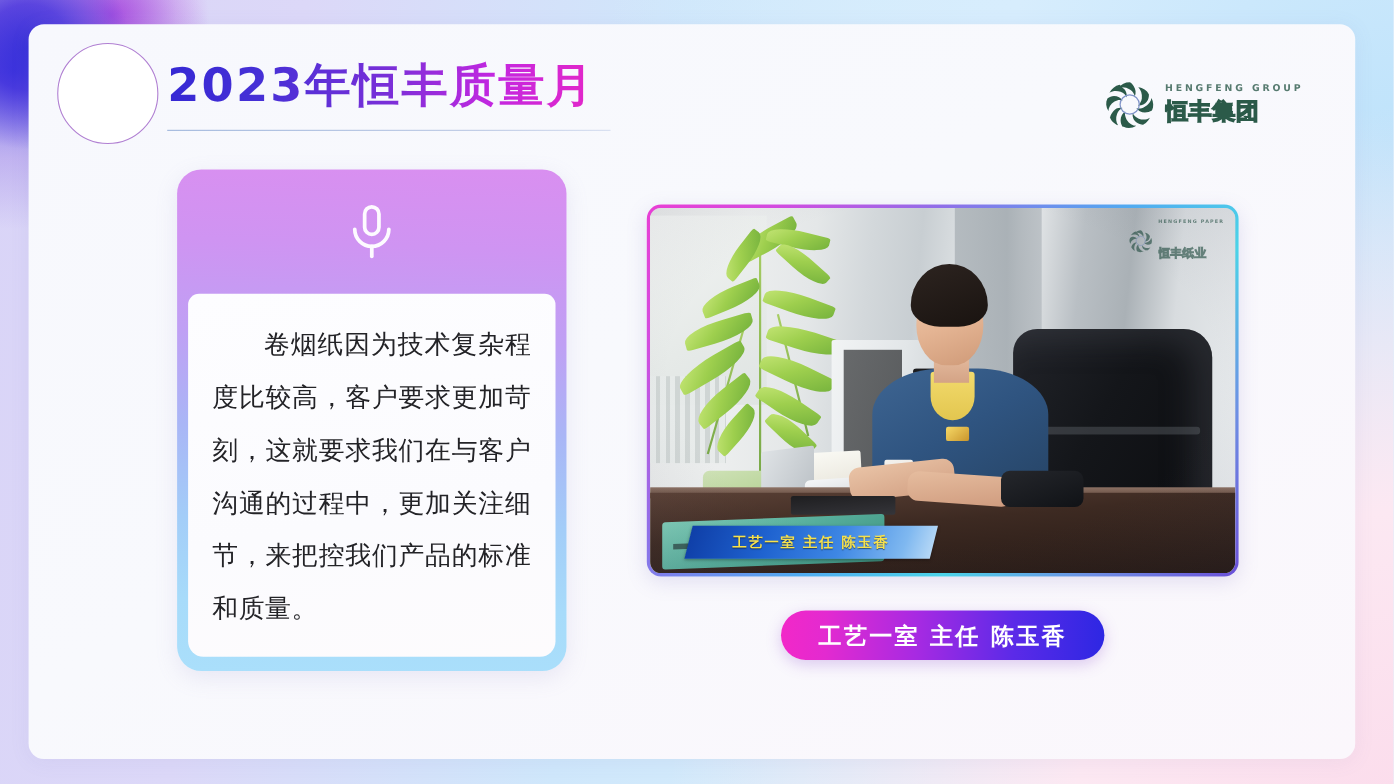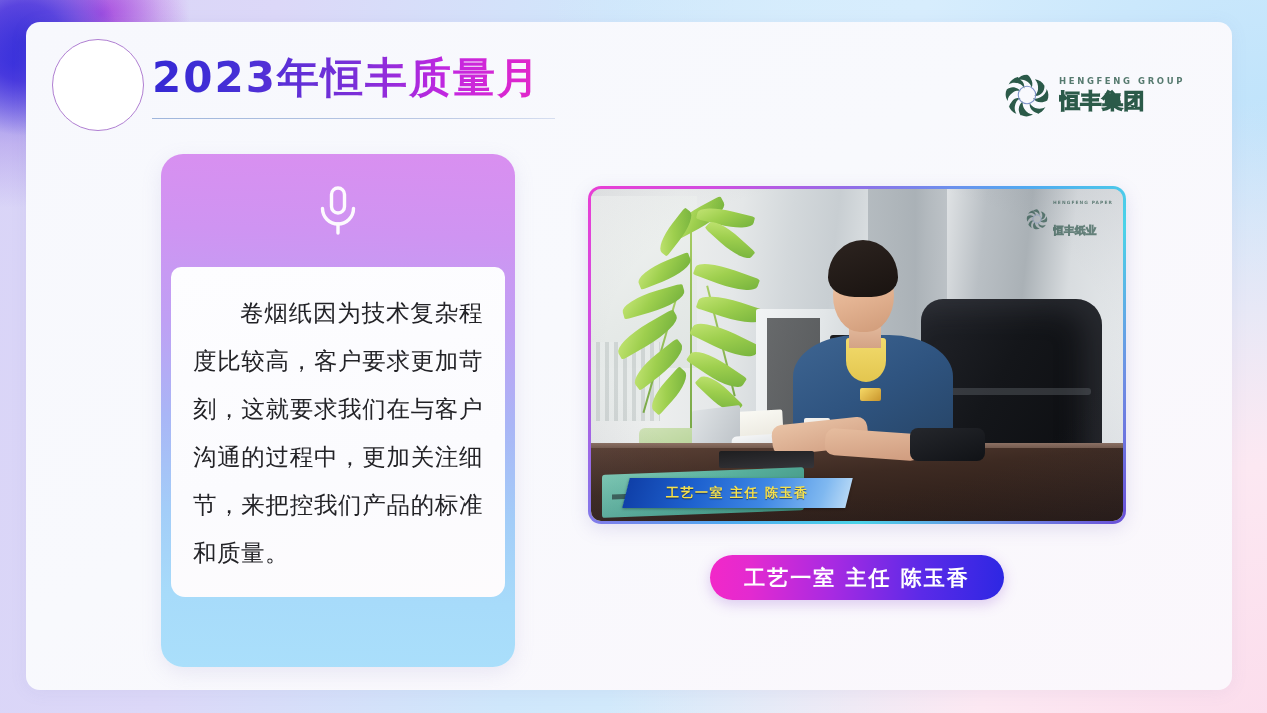--- a/index.html
+++ b/index.html
@@ -105,21 +105,21 @@
     opacity: 0.8;
   }
   #brand-logo .wordmark-cn { width: 102px; height: 26px; display: block; }
 
   
   #quote-card {
     position: absolute;
     left: 135px;
     top: 132px;
     width: 354px;
-    height: 513px;
+    height: 456px;
     border-radius: 22px;
     background: linear-gradient(182deg,
       #d98ff0 0%, #cf94f2 16%, #bfa0f4 34%,
       #a9b6f6 52%, #a3cdf8 70%, #a7dbfa 86%, #aadffb 100%);
     box-shadow: 0 6px 20px rgba(150,140,200,0.16);
   }
 
   #quote-icon-area {
     position: absolute;
     left: 0; top: 0;

